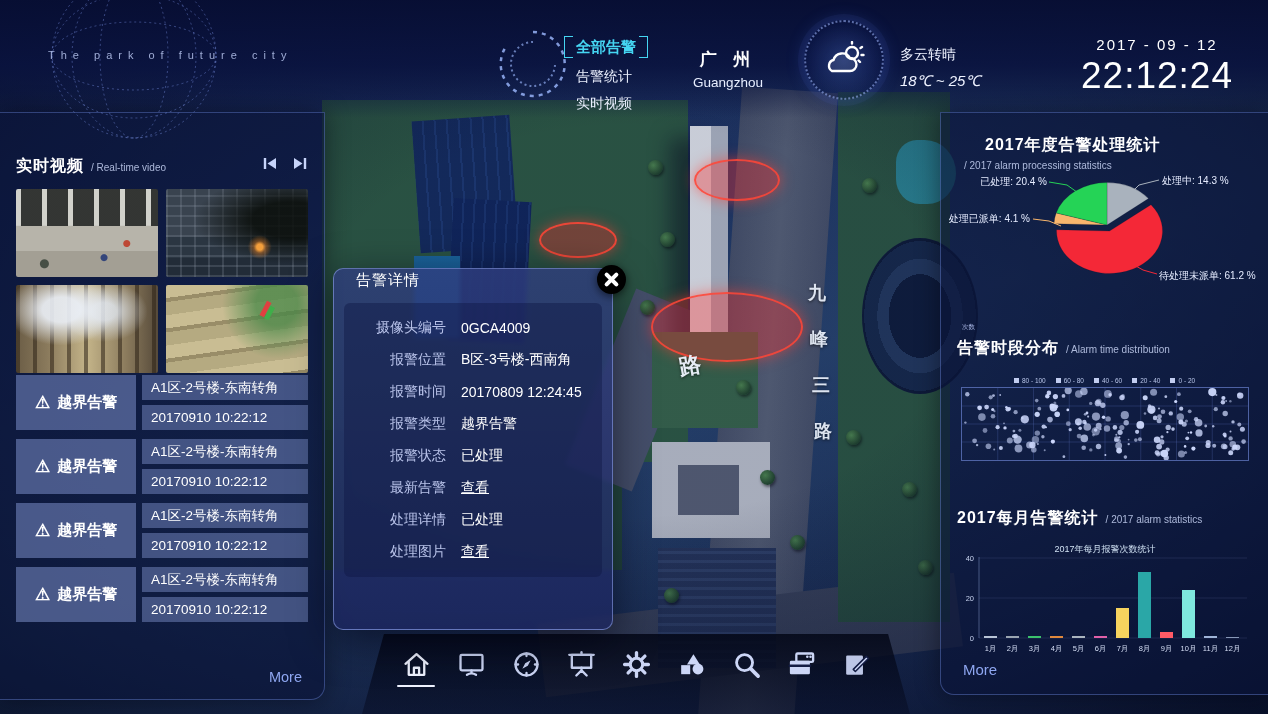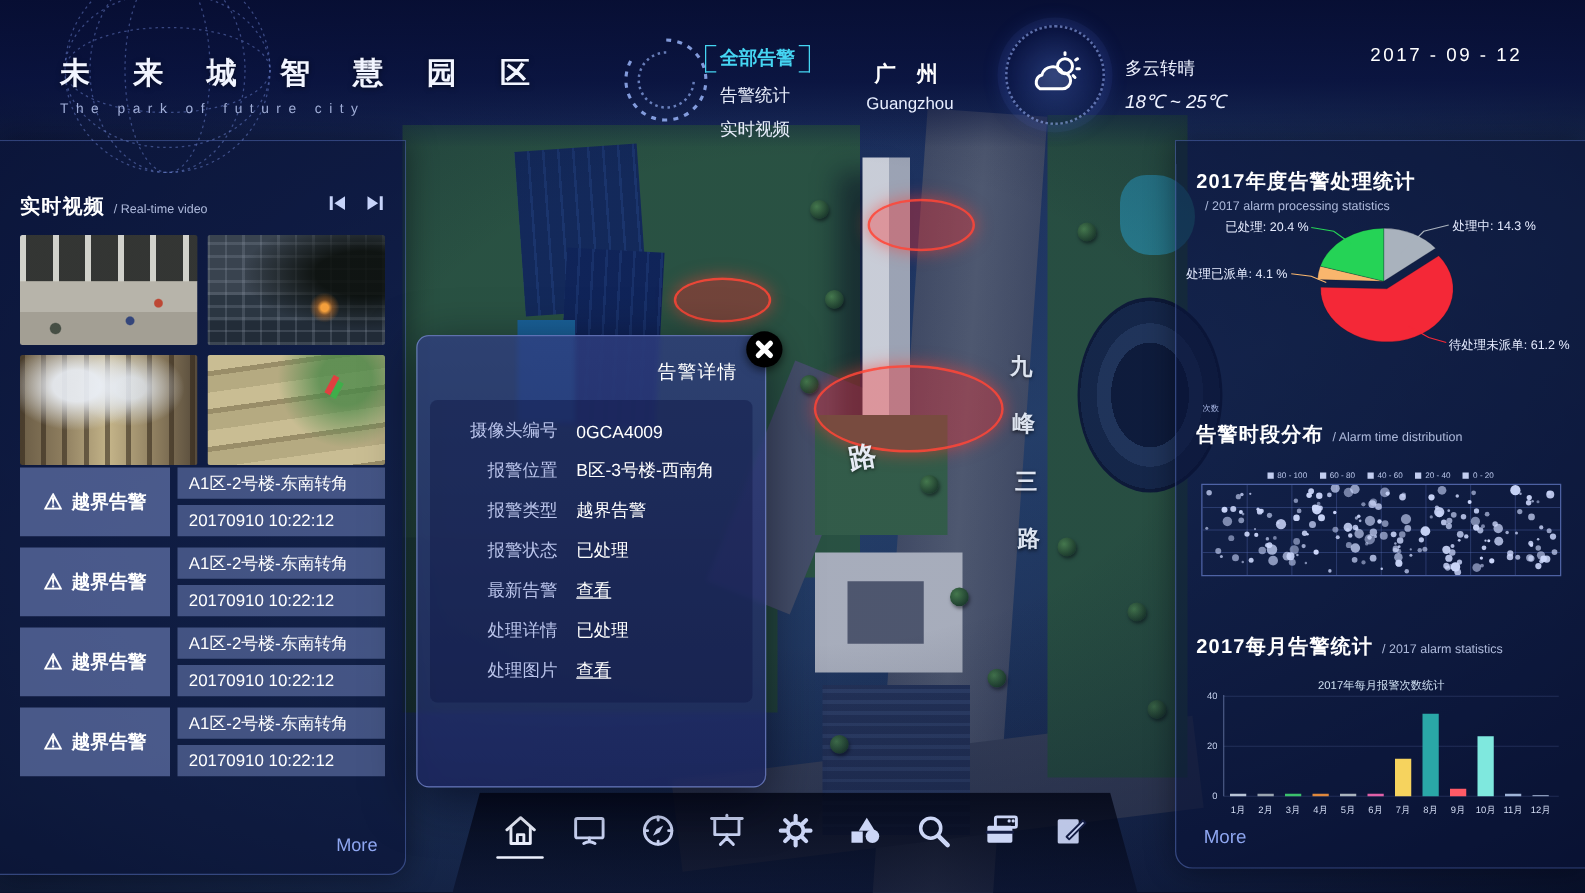--- a/index.html
+++ b/index.html
@@ -122,21 +122,21 @@
   .legend-swatch{width:5px;height:5px;background:#c2cdf0;display:inline-block;}
   .scatter-box{position:relative;margin:0 20px;width:288px;height:74px;border:1px solid rgba(120,145,230,.6);}
   .scatter-axis-label{position:absolute;left:21px;margin-top:-64px;font-size:6.5px;color:#aab8e6;}
   .bar-wrap{margin:4px 14px 0;}
 
   
   .modal{position:absolute;left:333px;top:268px;width:280px;height:362px;z-index:7;
     background:linear-gradient(180deg,rgba(47,61,125,.80),rgba(28,38,95,.80));
     border:1px solid rgba(160,180,255,.5);border-radius:10px;
     box-shadow:0 10px 40px rgba(0,0,15,.55);backdrop-filter:blur(2px);}
-  .modal-title{padding:19px 22px 11px;font-size:15px;color:#fff;letter-spacing:1px;text-align:right;}
+  .modal-title{padding:2px 22px 11px;font-size:15px;color:#fff;letter-spacing:1px;}
   .modal-body{margin:2px 10px 10px;padding:9px 10px;background:rgba(14,22,66,.42);border-radius:6px;}
   .field{display:flex;align-items:center;height:32px;font-size:14px;}
   .field .lbl{width:92px;text-align:right;color:#b9c3ea;margin-right:15px;flex:none;}
   .field .val{color:#fff;}
   .field .val.link{text-decoration:underline;cursor:pointer;}
   .modal-close{position:absolute;right:-14px;top:-4px;width:29px;height:29px;border-radius:50%;
     background:#000;display:flex;align-items:center;justify-content:center;cursor:pointer;
     box-shadow:0 2px 8px rgba(0,0,0,.6);}
 
   
@@ -201,21 +201,20 @@
     <svg class="globe" width="225" height="195" viewBox="0 0 225 195">
       <g fill="none" stroke="rgba(140,165,255,.5)" stroke-width="1" stroke-dasharray="2 3">
         <circle cx="112" cy="88" r="82"></circle>
         <ellipse cx="112" cy="88" rx="82" ry="34"></ellipse>
         <ellipse cx="112" cy="88" rx="82" ry="62"></ellipse>
         <ellipse cx="112" cy="88" rx="34" ry="82"></ellipse>
         <ellipse cx="112" cy="88" rx="62" ry="82"></ellipse>
       </g>
     </svg>
     <div class="logo">
-      <div class="logo-title">未 来 城 智 慧 园 区</div>
       <div class="logo-sub">The park of future city</div>
     </div>
     <svg class="swirl" width="76" height="76" viewBox="0 0 76 76">
       <g fill="none" stroke="#9db9ff">
         <path d="M38 6 A32 32 0 1 1 10 22" stroke-width="2.5" stroke-dasharray="4 5" opacity=".9"></path>
         <path d="M38 16 A22 22 0 1 0 60 38" stroke-width="2" stroke-dasharray="2 3" opacity=".7"></path>
       </g>
     </svg>
     <div class="nav" id="nav">
         <div class="nav-item active">全部告警</div>
@@ -234,20 +233,21 @@
           <path d="M10 30 H28 A6.5 6.5 0 0 0 28 17 A9 9 0 0 0 11.5 19 A6 6 0 0 0 10 30 Z" fill="rgba(255,255,255,.08)"></path>
         </g>
       </svg>
     </div>
     <div class="weather-text">
       <div class="weather-cond">多云转晴</div>
       <div class="weather-range">18℃ ~ 25℃</div>
     </div>
     <div class="datetime">
       <div class="date">2017 - 09 - 12</div>
+      <div class="time">22:12:24</div>
     </div>
   </div>
 
   <div class="panel panel-left">
     <div class="sec-head">
       <span class="sec-title">实时视频</span>
       <span class="sec-sub">/ Real-time video</span>
       <span class="vid-ctl">
         <span>
           <svg width="16" height="15" viewBox="0 0 16 15">
@@ -308,21 +308,21 @@
           <div class="alarm-right">
             <div class="cell">A1区-2号楼-东南转角</div>
             <div class="cell">20170910 10:22:12</div>
           </div>
         </div>
       </div>
     <div class="more more-left">More</div>
   </div>
 
   <div class="panel panel-right">
-    <div class="sec-head" style="padding-top:22px;">
+    <div class="sec-head" style="padding-top:22px;margin-left:28px;">
       <span class="sec-title">2017年度告警处理统计</span>
     </div>
     <div class="sec-sub" style="margin:-4px 0 0 23px;">/ 2017 alarm processing statistics</div>
     <div class="pie-wrap">
       <svg id="pie-svg" width="310" height="134" viewBox="0 0 310 134">
           <g transform="translate(158,56) scale(1,0.8)">
             <path d="M0 0 L0 -53 A53 53 0 0 1 41.46671296055917 -33.00775236586996 Z" fill="#a9b2bd" stroke="rgba(10,16,40,.35)" stroke-width=".6"></path>
             <path d="M2.5198921572424364 7.592769159922358 L43.98660511780161 -25.414983205947603 A53 53 0 1 1 -50.45395554214133 5.9279989287815305 Z" fill="#f42837" stroke="rgba(10,16,40,.35)" stroke-width=".6"></path>
             <path d="M0 0 L-52.97384769938377 -1.6647702311408275 A53 53 0 0 1 -50.801654817920934 -15.106020910908713 Z" fill="#f9b66d" stroke="rgba(10,16,40,.35)" stroke-width=".6"></path>
             <path d="M0 0 L-50.801654817920934 -15.106020910908713 A53 53 0 0 1 -1.2981256070961945e-14 -53 Z" fill="#25d356" stroke="rgba(10,16,40,.35)" stroke-width=".6"></path>
@@ -606,20 +606,24 @@
     <div class="modal-body" id="modal-body">
         <div class="field">
           <span class="lbl">摄像头编号</span>
           <span class="val">0GCA4009</span>
         </div>
         <div class="field">
           <span class="lbl">报警位置</span>
           <span class="val">B区-3号楼-西南角</span>
         </div>
         <div class="field">
+          <span class="lbl">报警时间</span>
+          <span class="val">20170809 12:24:45</span>
+        </div>
+        <div class="field">
           <span class="lbl">报警类型</span>
           <span class="val">越界告警</span>
         </div>
         <div class="field">
           <span class="lbl">报警状态</span>
           <span class="val">已处理</span>
         </div>
         <div class="field">
           <span class="lbl">最新告警</span>
           <span class="val link">查看</span>

